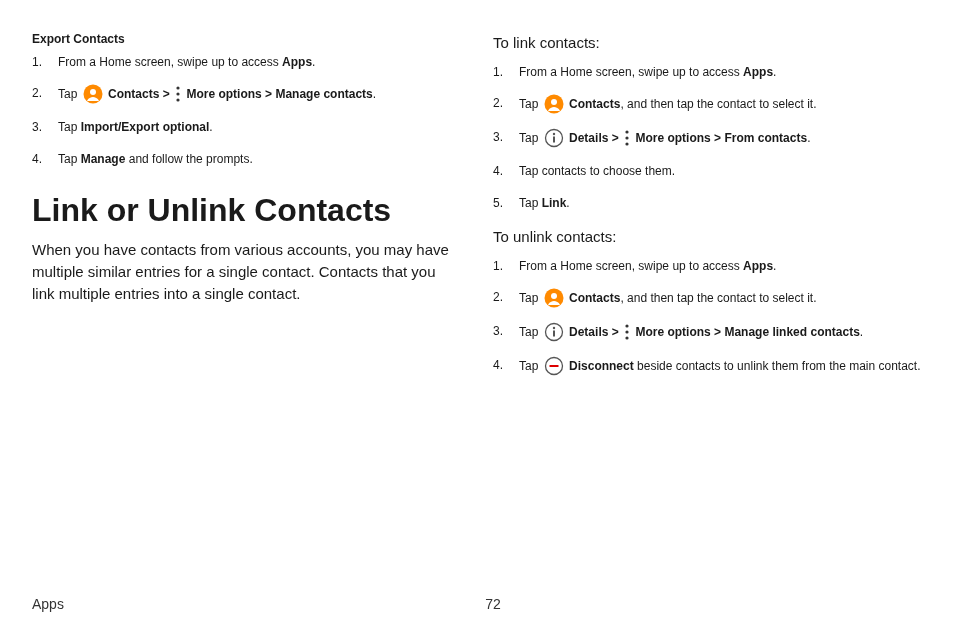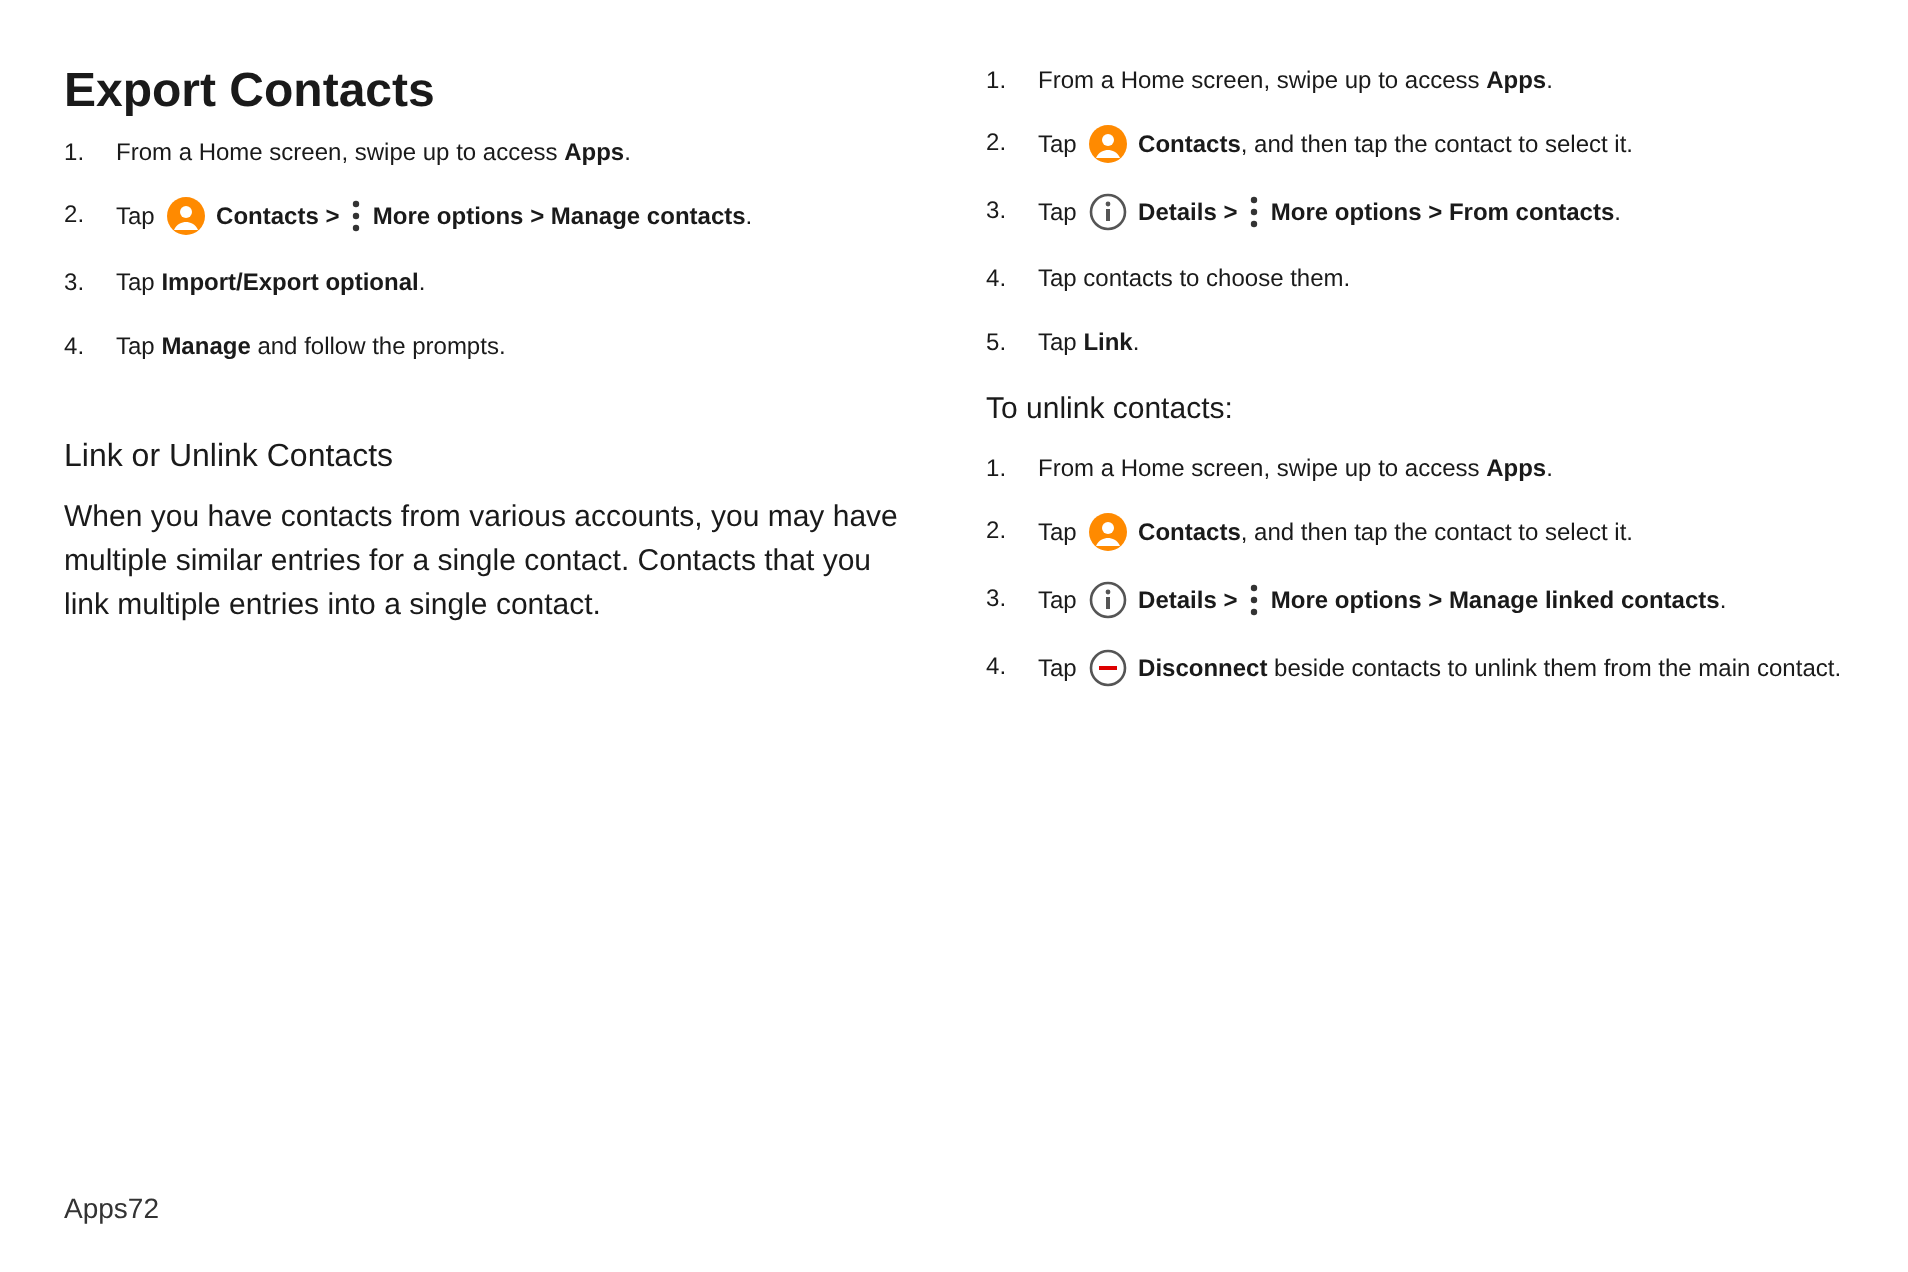--- a/index.html
+++ b/index.html
@@ -14,28 +14,28 @@
   }
   .cols {
     display: flex;
     gap: 32px;
   }
   .col {
     flex: 1;
     min-width: 0;
   }
   h3.section {
-    font-size: 24px;
+    font-size: 12px;
     font-weight: 700;
     margin-bottom: 8px;
   }
   h2.section {
-    font-size: 16px;
-    font-weight: 400;
-    margin-top: 38px;
+    font-size: 32px;
+    font-weight: 700;
+    margin-top: 24px;
     margin-bottom: 10px;
   }
   p.body {
     font-size: 15px;
     line-height: 1.45;
     margin-bottom: 10px;
   }
   ol {
     list-style: none;
     counter-reset: li;
@@ -68,21 +68,21 @@
   .footer {
     position: absolute;
     bottom: 24px;
     left: 32px;
     right: 32px;
     display: flex;
     font-size: 14px;
     color: #333;
   }
   .footer .section-name { flex: 0 0 auto; }
-  .footer .page { flex: 1; text-align: left; }
+  .footer .page { flex: 1; text-align: center; }
 </style>
 </head>
 <body>
 
 <div class="cols">
 
   <div class="col">
     <h3 class="section">Export Contacts</h3>
 
     <ol>
@@ -110,20 +110,21 @@
       <li>
         <span>Tap </span><span class="bold">Manage</span><span> and follow the prompts.</span>
       </li>
     </ol>
 
     <h2 class="section">Link or Unlink Contacts</h2>
     <p class="body">When you have contacts from various accounts, you may have multiple similar entries for a single contact. Contacts that you link multiple entries into a single contact.</p>
   </div>
 
   <div class="col">
+    <p class="body">To link contacts:</p>
     <ol>
       <li>
         <span>From a Home screen, swipe up to access </span><span class="bold">Apps</span><span>.</span>
       </li>
       <li>
         <span>Tap </span><span class="icon">
             <svg width="20" height="20" viewBox="0 0 20 20">
               <circle cx="10" cy="10" r="9.5" fill="#ff8a00"></circle>
               <circle cx="10" cy="8" r="3" fill="#fff"></circle>
               <path d="M4 17c1.2-3 4-4 6-4s4.8 1 6 4" fill="#fff"></path>

